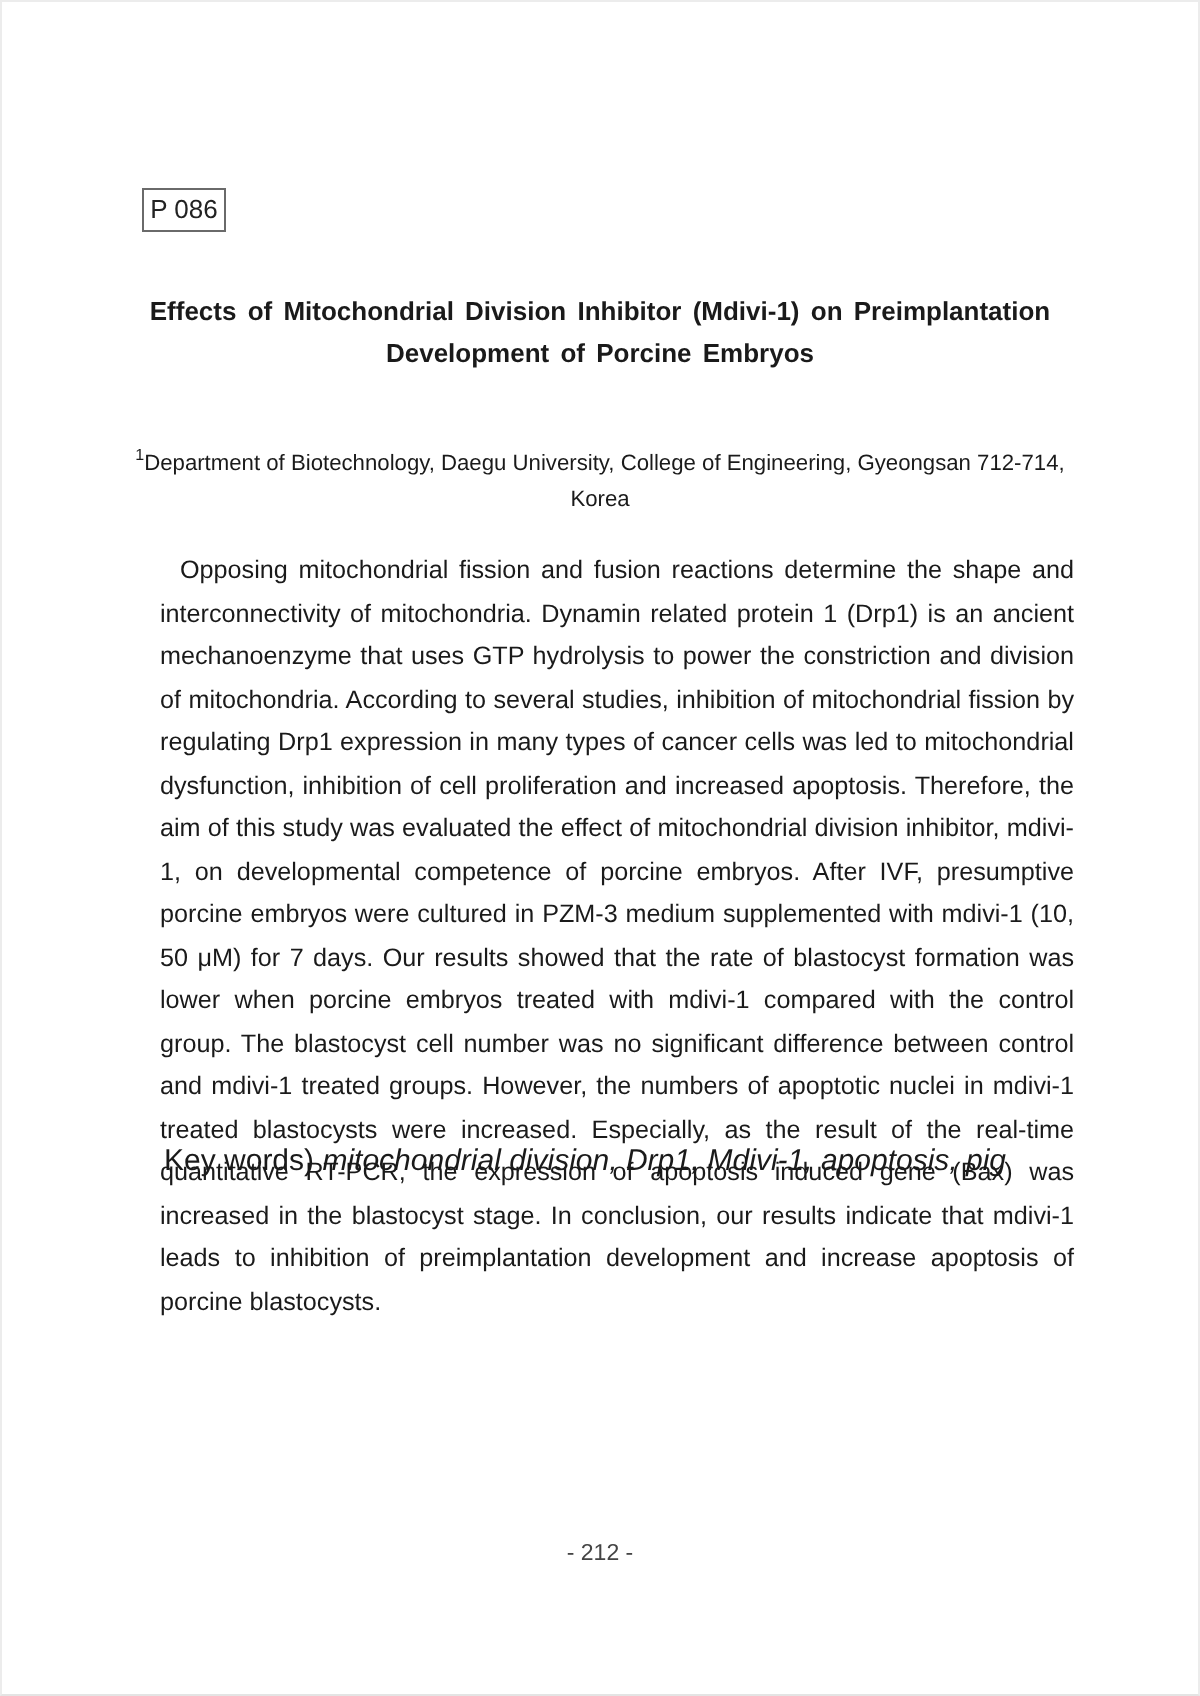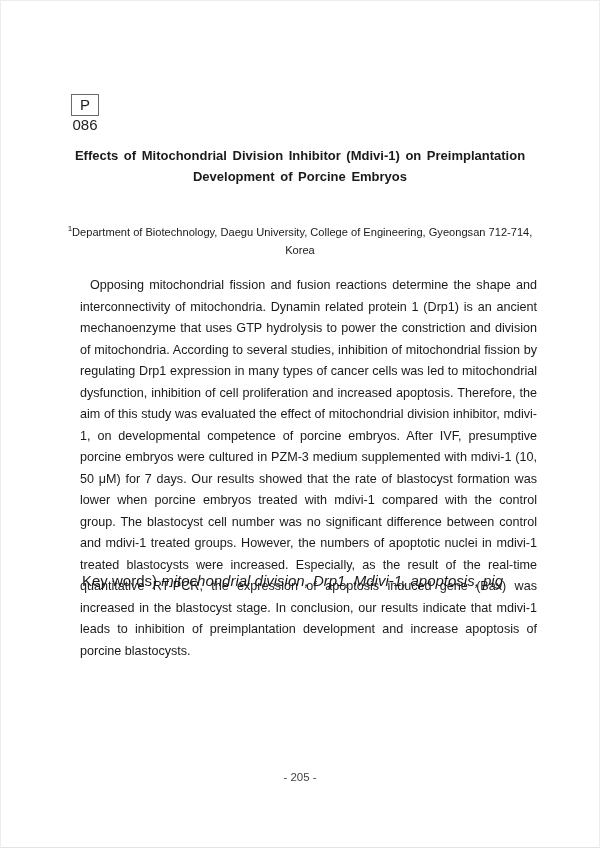--- a/index.html
+++ b/index.html
@@ -21,25 +21,25 @@
     width: 598px; height: 846px;
     border-top: 1px solid #ececec;
     border-left: 1px solid #ececec;
     border-right: 1px solid #ececec;
     border-bottom: 1px solid #e4e4e4;
   }
   .poster-id {
     position: absolute;
     left: 71px;
     top: 94px;
-    width: 28px;
+    width: 42px;
     height: 22px;
     border: 1px solid #6a6a6a;
     box-sizing: border-box;
-    font-size: 15px;
+    font-size: 13px;
     line-height: 20px;
     text-align: center;
     color: #222;
   }
   .title {
     position: absolute;
     left: 60px;
     width: 480px;
     top: 145px;
     text-align: center;
@@ -131,13 +131,13 @@
   <div><sup>1</sup><span>Department of Biotechnology, Daegu University, College of Engineering, Gyeongsan 712-714, Korea</span></div>
 </div>
 
 <p class="abstract">Opposing mitochondrial fission and fusion reactions determine the shape and interconnec­tivity of mitochondria. Dynamin related protein 1 (Drp1) is an ancient mechanoenzyme that uses GTP hydrolysis to power the constriction and division of mitochondria. According to several studies, inhibition of mitochondrial fission by regulating Drp1 expression in many types of cancer cells was led to mitochondrial dysfunction, inhibition of cell proliferation and increased apoptosis. Therefore, the aim of this study was evaluated the effect of mitochon­drial division inhibitor, mdivi-1, on developmental competence of porcine embryos. After IVF, presumptive porcine embryos were cultured in PZM-3 medium supplemented with mdivi-1 (10, 50 μM) for 7 days. Our results showed that the rate of blastocyst formation was lower when porcine embryos treated with mdivi-1 compared with the control group. The blastocyst cell number was no significant difference between control and  mdivi-1 treated groups. However, the numbers of apoptotic nuclei in mdivi-1 treated blastocysts were increased. Es­pecially, as the result of the real-time quantitative RT-PCR, the expression of apoptosis induced gene (Bax) was increased in the blastocyst stage. In conclusion, our results indi­cate that mdivi-1 leads to inhibition of preimplantation development and increase apoptosis of porcine blastocysts.</p>
 
 <div class="keywords">
   <span>Key words)</span>
   <span class="kw-list">mitochondrial division, Drp1, Mdivi-1, apoptosis, pig</span>
 </div>
 
-<div class="page-number">- 205 -</div>
+<div class="page-number">- 212 -</div>
 
 </body></html>

